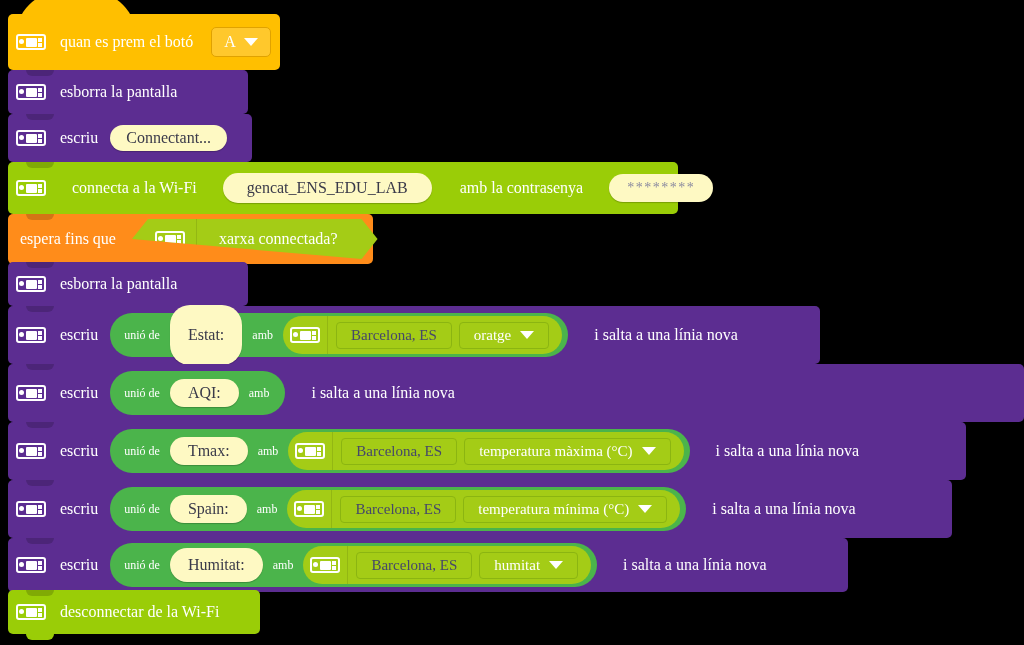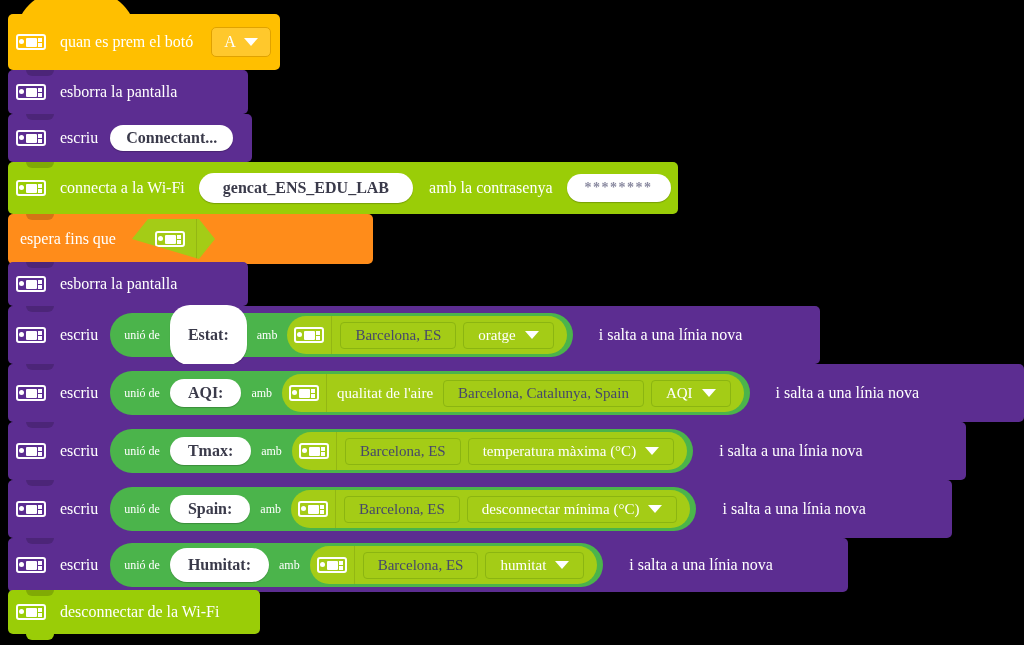--- a/index.html
+++ b/index.html
@@ -38,22 +38,22 @@
       background:#fff;}
   .mb .mb-screen{position:absolute;left:8px;top:1.5px;width:11px;height:9px;background:#fff;
       border-radius:1px;}
   .mb .mb-p1{position:absolute;right:2px;top:1.5px;width:4px;height:4px;background:#fff;}
   .mb .mb-p2{position:absolute;right:2px;bottom:1.5px;width:4px;height:4px;background:#fff;}
   .mb-wrap{display:flex;align-items:center;justify-content:center;width:46px;flex:0 0 auto;}
 
   .lbl{padding:0 6px;}
 
   
-  .pill{background:#ffffff;color:#3a3a4a;border-radius:20px;padding:4px 16px;
-        font-size:16px;display:inline-block;box-shadow:0 1px 1px rgba(0,0,0,.22);font-weight:bold;}
+  .pill{background:#fef9c3;color:#3a3a4a;border-radius:20px;padding:4px 16px;
+        font-size:16px;display:inline-block;box-shadow:0 1px 1px rgba(0,0,0,.22);}
   .pill.pw{letter-spacing:1.5px;color:#8a8aa0;font-size:14px;padding:6px 18px;}
 
   
   .dd-gold{background:#FFC82C;border:1px solid #E0A200;border-radius:5px;
            padding:5px 12px;color:#fff;font-size:16px;display:flex;align-items:center;gap:8px;}
 
   
   .fld{border:1px solid #8BB511;border-radius:4px;padding:4px 14px;color:#46486A;
        font-size:15px;display:flex;align-items:center;gap:9px;background:transparent;}
   .fld.drop{color:#fff;}
@@ -121,21 +121,21 @@
           <span class="mb-dot"></span>
           <span class="mb-screen"></span>
           <span class="mb-p1"></span>
           <span class="mb-p2"></span>
         </span>
     </span>
     <span class="lbl">escriu</span>
     <span class="pill" style="margin-left:6px;">Connectant...</span>
   </div>
 
-  <div class="blk green stack" style="left:8px;top:162px;width:670px;height:52px;">
+  <div class="blk green stack" style="left:8px;top:162px;width:670px;height:52px;gap:12px;">
     <span class="mb-wrap">
       <span class="mb">
           <span class="mb-dot"></span>
           <span class="mb-screen"></span>
           <span class="mb-p1"></span>
           <span class="mb-p2"></span>
         </span>
     </span>
     <span class="lbl">connecta a la Wi-Fi</span>
     <span class="pill" style="margin-left:8px;padding:6px 24px;">gencat_ENS_EDU_LAB</span>
@@ -148,20 +148,21 @@
     <span class="hex2" style="margin-left:10px;">
       <span class="mb-wrap" style="width:40px;">
         <span class="mb">
             <span class="mb-dot"></span>
             <span class="mb-screen"></span>
             <span class="mb-p1"></span>
             <span class="mb-p2"></span>
           </span>
       </span>
       <span class="hexsep"></span>
+      <span class="rt" style="padding:0 22px;color:#fff;font-size:16px;">xarxa connectada?</span>
     </span>
   </div>
 
   <div class="blk purple stack" style="left:8px;top:262px;width:240px;height:44px;">
     <span class="mb-wrap">
       <span class="mb">
           <span class="mb-dot"></span>
           <span class="mb-screen"></span>
           <span class="mb-p1"></span>
           <span class="mb-p2"></span>
@@ -211,135 +212,118 @@
           <span class="mb-screen"></span>
           <span class="mb-p1"></span>
           <span class="mb-p2"></span>
         </span>
     </span>
     <span class="lbl">escriu</span>
     <span class="join" style="margin-left:6px;">
       <span class="jt">unió de</span>
       <span class="pill" style="padding:5px 18px;">AQI:</span>
       <span class="jt">amb</span>
+    </span>
+    <span class="tail" style="margin-left:10px;">i salta a una línia nova</span>
+  </div>
+
+  <div class="blk purple stack" style="left:8px;top:422px;width:958px;height:58px;">
+    <span class="mb-wrap">
+      <span class="mb">
+          <span class="mb-dot"></span>
+          <span class="mb-screen"></span>
+          <span class="mb-p1"></span>
+          <span class="mb-p2"></span>
+        </span>
+    </span>
+    <span class="lbl">escriu</span>
+    <span class="join" style="margin-left:6px;">
+      <span class="jt">unió de</span>
+      <span class="pill" style="padding:5px 18px;">Tmax:</span>
+      <span class="jt">amb</span>
       <span class="rep">
         <span class="mb-wrap">
           <span class="mb">
               <span class="mb-dot"></span>
               <span class="mb-screen"></span>
               <span class="mb-p1"></span>
               <span class="mb-p2"></span>
             </span>
         </span>
         <span class="sep"></span>
-        <span class="rt">qualitat de l'aire</span>
-        <span class="fld">Barcelona, Catalunya, Spain</span>
+        <span class="fld" style="margin-left:8px;">Barcelona, ES</span>
         <span class="fld drop">
-          <span>AQI</span>
+          <span>temperatura màxima (°C)</span>
           <span class="caret"></span>
         </span>
       </span>
     </span>
     <span class="tail" style="margin-left:10px;">i salta a una línia nova</span>
   </div>
 
-  <div class="blk purple stack" style="left:8px;top:422px;width:958px;height:58px;">
-    <span class="mb-wrap">
-      <span class="mb">
-          <span class="mb-dot"></span>
-          <span class="mb-screen"></span>
-          <span class="mb-p1"></span>
-          <span class="mb-p2"></span>
-        </span>
-    </span>
-    <span class="lbl">escriu</span>
-    <span class="join" style="margin-left:6px;">
-      <span class="jt">unió de</span>
-      <span class="pill" style="padding:5px 18px;">Tmax:</span>
+  <div class="blk purple stack" style="left:8px;top:480px;width:944px;height:58px;">
+    <span class="mb-wrap">
+      <span class="mb">
+          <span class="mb-dot"></span>
+          <span class="mb-screen"></span>
+          <span class="mb-p1"></span>
+          <span class="mb-p2"></span>
+        </span>
+    </span>
+    <span class="lbl">escriu</span>
+    <span class="join" style="margin-left:6px;">
+      <span class="jt">unió de</span>
+      <span class="pill" style="padding:5px 18px;">Spain:</span>
       <span class="jt">amb</span>
       <span class="rep">
         <span class="mb-wrap">
           <span class="mb">
               <span class="mb-dot"></span>
               <span class="mb-screen"></span>
               <span class="mb-p1"></span>
               <span class="mb-p2"></span>
             </span>
         </span>
         <span class="sep"></span>
         <span class="fld" style="margin-left:8px;">Barcelona, ES</span>
         <span class="fld drop">
-          <span>temperatura màxima (°C)</span>
+          <span>temperatura mínima (°C)</span>
           <span class="caret"></span>
         </span>
       </span>
     </span>
     <span class="tail" style="margin-left:10px;">i salta a una línia nova</span>
   </div>
 
-  <div class="blk purple stack" style="left:8px;top:480px;width:944px;height:58px;">
-    <span class="mb-wrap">
-      <span class="mb">
-          <span class="mb-dot"></span>
-          <span class="mb-screen"></span>
-          <span class="mb-p1"></span>
-          <span class="mb-p2"></span>
-        </span>
-    </span>
-    <span class="lbl">escriu</span>
-    <span class="join" style="margin-left:6px;">
-      <span class="jt">unió de</span>
-      <span class="pill" style="padding:5px 18px;">Spain:</span>
+  <div class="blk purple stack" style="left:8px;top:538px;width:840px;height:54px;">
+    <span class="mb-wrap">
+      <span class="mb">
+          <span class="mb-dot"></span>
+          <span class="mb-screen"></span>
+          <span class="mb-p1"></span>
+          <span class="mb-p2"></span>
+        </span>
+    </span>
+    <span class="lbl">escriu</span>
+    <span class="join" style="margin-left:6px;">
+      <span class="jt">unió de</span>
+      <span class="pill" style="padding:8px 18px;">Humitat:</span>
       <span class="jt">amb</span>
       <span class="rep">
         <span class="mb-wrap">
           <span class="mb">
               <span class="mb-dot"></span>
               <span class="mb-screen"></span>
               <span class="mb-p1"></span>
               <span class="mb-p2"></span>
             </span>
         </span>
         <span class="sep"></span>
         <span class="fld" style="margin-left:8px;">Barcelona, ES</span>
         <span class="fld drop">
-          <span>desconnectar mínima (°C)</span>
-          <span class="caret"></span>
-        </span>
-      </span>
-    </span>
-    <span class="tail" style="margin-left:10px;">i salta a una línia nova</span>
-  </div>
-
-  <div class="blk purple stack" style="left:8px;top:538px;width:840px;height:54px;">
-    <span class="mb-wrap">
-      <span class="mb">
-          <span class="mb-dot"></span>
-          <span class="mb-screen"></span>
-          <span class="mb-p1"></span>
-          <span class="mb-p2"></span>
-        </span>
-    </span>
-    <span class="lbl">escriu</span>
-    <span class="join" style="margin-left:6px;">
-      <span class="jt">unió de</span>
-      <span class="pill" style="padding:8px 18px;">Humitat:</span>
-      <span class="jt">amb</span>
-      <span class="rep">
-        <span class="mb-wrap">
-          <span class="mb">
-              <span class="mb-dot"></span>
-              <span class="mb-screen"></span>
-              <span class="mb-p1"></span>
-              <span class="mb-p2"></span>
-            </span>
-        </span>
-        <span class="sep"></span>
-        <span class="fld" style="margin-left:8px;">Barcelona, ES</span>
-        <span class="fld drop">
           <span>humitat</span>
           <span class="caret"></span>
         </span>
       </span>
     </span>
     <span class="tail" style="margin-left:10px;">i salta a una línia nova</span>
   </div>
 
   <div class="blk green stack" style="left:8px;top:590px;width:252px;height:44px;">
     <span class="mb-wrap">

